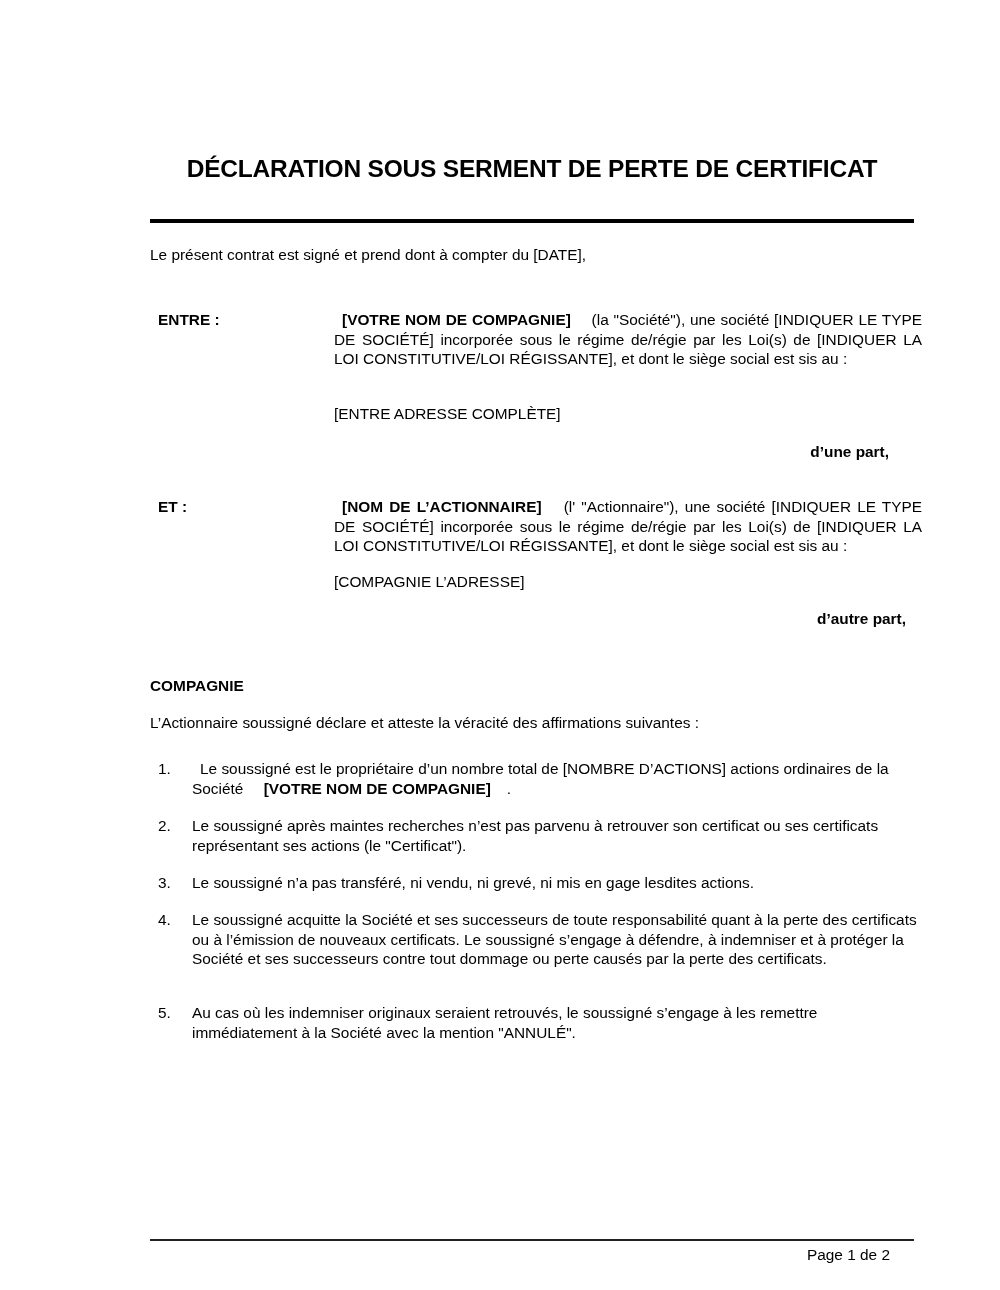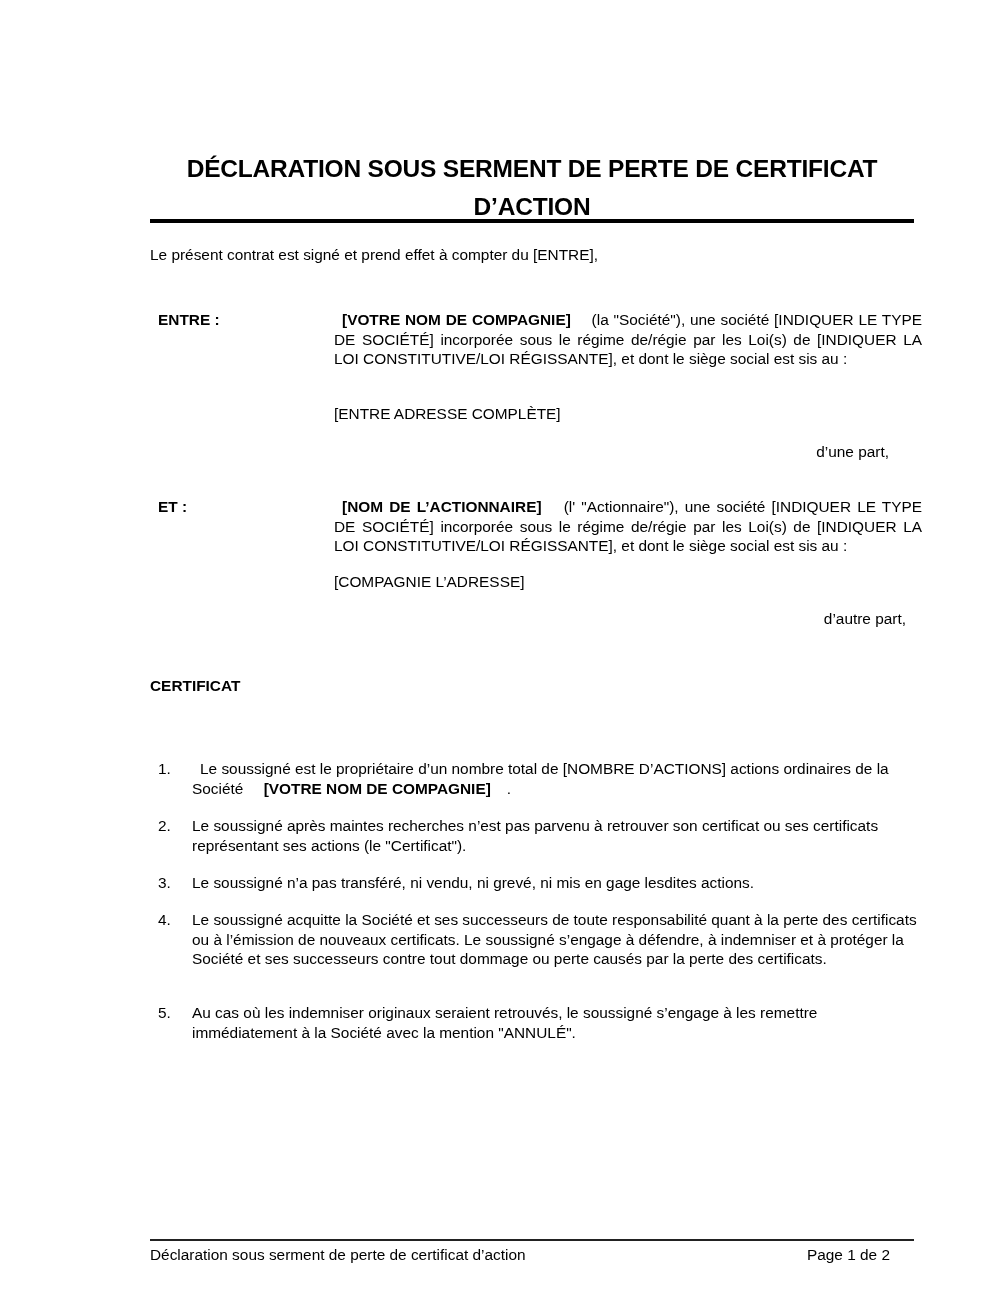--- a/index.html
+++ b/index.html
@@ -69,20 +69,21 @@
     .bold { font-weight: bold; }
     .addr {
       position: absolute;
       left: 176px;
       width: 588px;
     }
     .side-right {
       position: absolute;
       right: 0;
       text-align: left;
+      font-weight: bold;
     }
     .section-heading {
       position: absolute;
       top: 644px;
       left: 0;
       font-weight: bold;
     }
     .lead {
       position: absolute;
       top: 681px;
@@ -124,41 +125,41 @@
       right: 8px;
     }
   </style>
 </head>
 <body>
 
 <div class="page">
 
   <div class="title">
     <div>DÉCLARATION SOUS SERMENT DE PERTE DE CERTIFICAT</div>
-    <div>D’ACTION</div>
   </div>
   <div class="title-rule"></div>
 
-  <div class="intro">Le présent contrat est signé et prend effet à compter du [ENTRE],</div>
+  <div class="intro">Le présent contrat est signé et prend dont à compter du [DATE],</div>
 
   <div class="party" style="top:270px;">
     <div class="party-label">ENTRE :</div>
     <div class="party-body"><span class="bold">[VOTRE NOM DE COMPAGNIE]</span><span> (la "Société"), une société [INDIQUER LE TYPE DE SOCIÉTÉ] incorporée sous le régime de/régie par les Loi(s) de [INDIQUER LA LOI CONSTITUTIVE/LOI RÉGISSANTE], et dont le siège social est sis au :</span></div>
     <div class="addr" style="top:94px;">[ENTRE ADRESSE COMPLÈTE]</div>
     <div class="side-right" style="top:132px; right:17px;">d’une part,</div>
   </div>
 
   <div class="party" style="top:457px;">
     <div class="party-label">ET :</div>
     <div class="party-body"><span class="bold">[NOM DE L’ACTIONNAIRE]</span><span> (l' "Actionnaire"), une société [INDIQUER LE TYPE DE SOCIÉTÉ] incorporée sous le régime de/régie par les Loi(s) de [INDIQUER LA LOI CONSTITUTIVE/LOI RÉGISSANTE], et dont le siège social est sis au :</span></div>
     <div class="addr" style="top:75px;">[COMPAGNIE L’ADRESSE]</div>
     <div class="side-right" style="top:112px;">d’autre part,</div>
   </div>
 
-  <div class="section-heading">CERTIFICAT</div>
+  <div class="section-heading">COMPAGNIE</div>
+  <div class="lead">L’Actionnaire soussigné déclare et atteste la véracité des affirmations suivantes :</div>
 
   <div class="list-item" style="top:719px;">
     <div class="list-num">1.</div>
     <div class="list-text"><span>Le soussigné est le propriétaire d’un nombre total de [NOMBRE D’ACTIONS] actions ordinaires de la Société </span><span class="bold">[VOTRE NOM DE COMPAGNIE]</span><span>.</span></div>
   </div>
 
   <div class="list-item" style="top:776px;">
     <div class="list-num">2.</div>
     <div class="list-text">Le soussigné après maintes recherches n’est pas parvenu à retrouver son certificat ou ses certificats représentant ses actions (le "Certificat").</div>
   </div>
@@ -172,16 +173,15 @@
     <div class="list-num">4.</div>
     <div class="list-text">Le soussigné acquitte la Société et ses successeurs de toute responsabilité quant à la perte des certificats ou à l’émission de nouveaux certificats. Le soussigné s’engage à défendre, à indemniser et à protéger la Société et ses successeurs contre tout dommage ou perte causés par la perte des certificats.</div>
   </div>
 
   <div class="list-item" style="top:963px;">
     <div class="list-num">5.</div>
     <div class="list-text">Au cas où les indemniser originaux seraient retrouvés, le soussigné s’engage à les remettre immédiatement à la Société avec la mention "ANNULÉ".</div>
   </div>
 
   <div class="footer-rule"></div>
-  <div class="footer-left">Déclaration sous serment de perte de certificat d’action</div>
   <div class="footer-right">Page 1 de 2</div>
 
 </div>
 
 </body></html>

